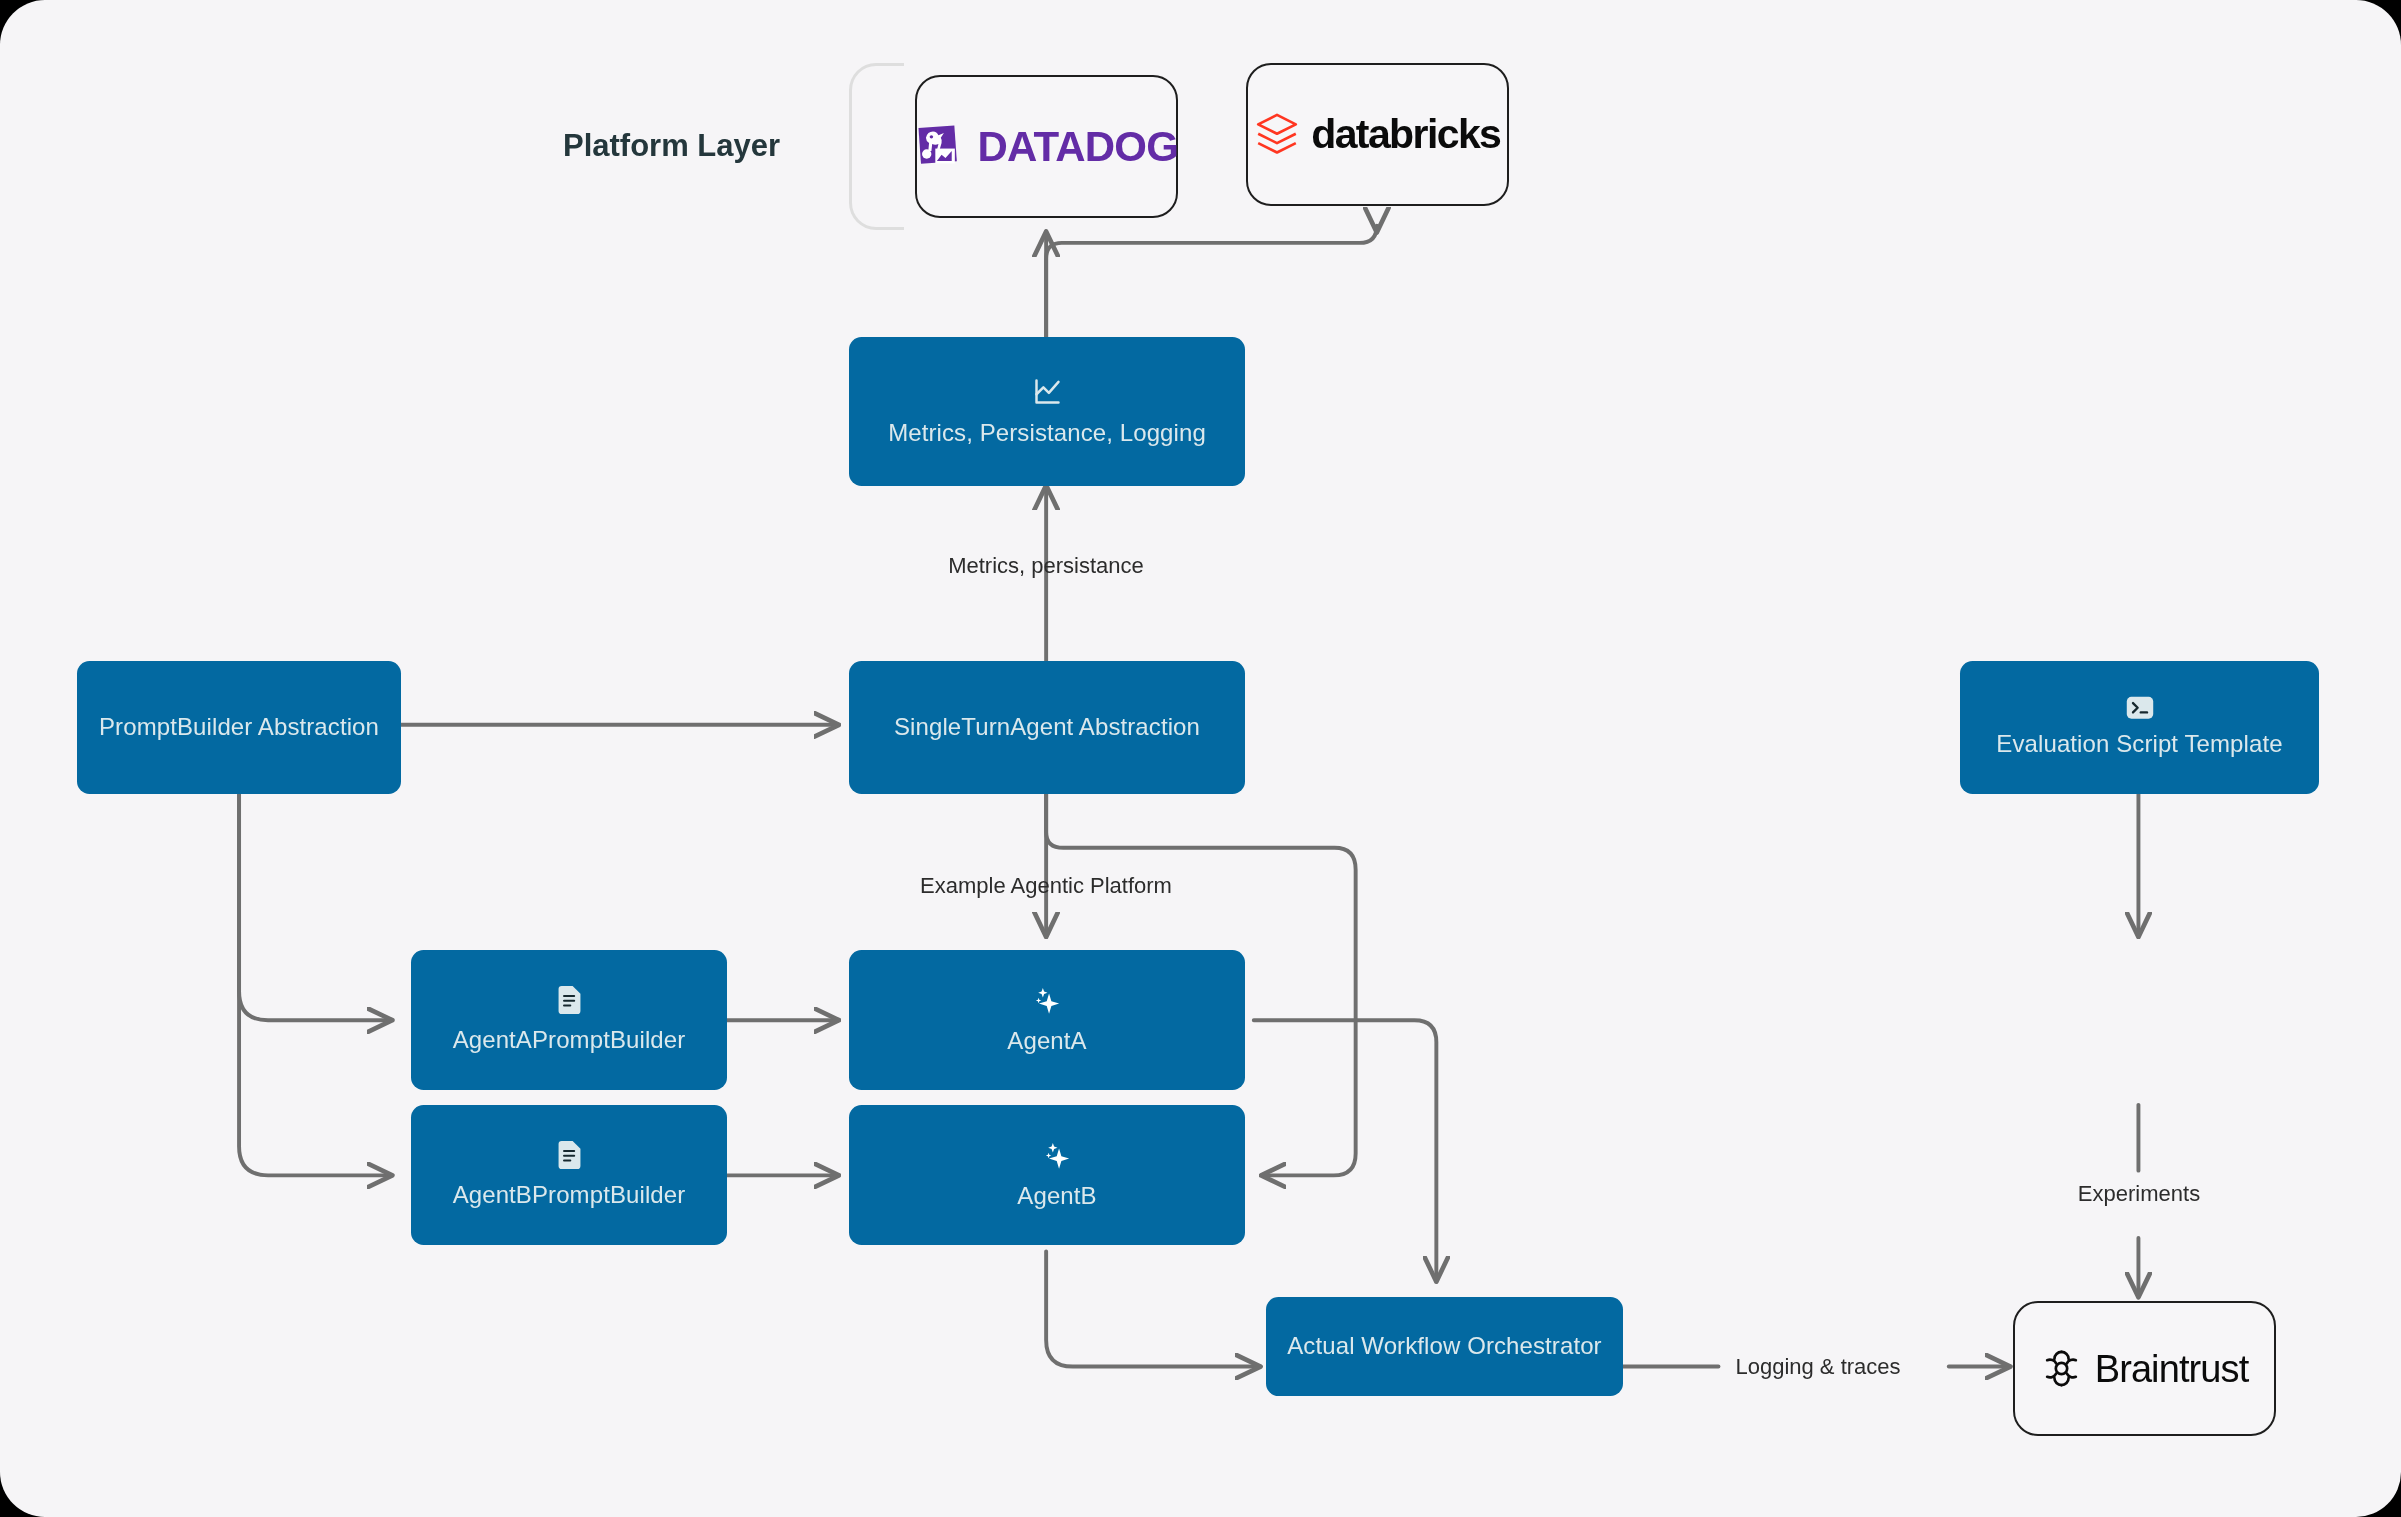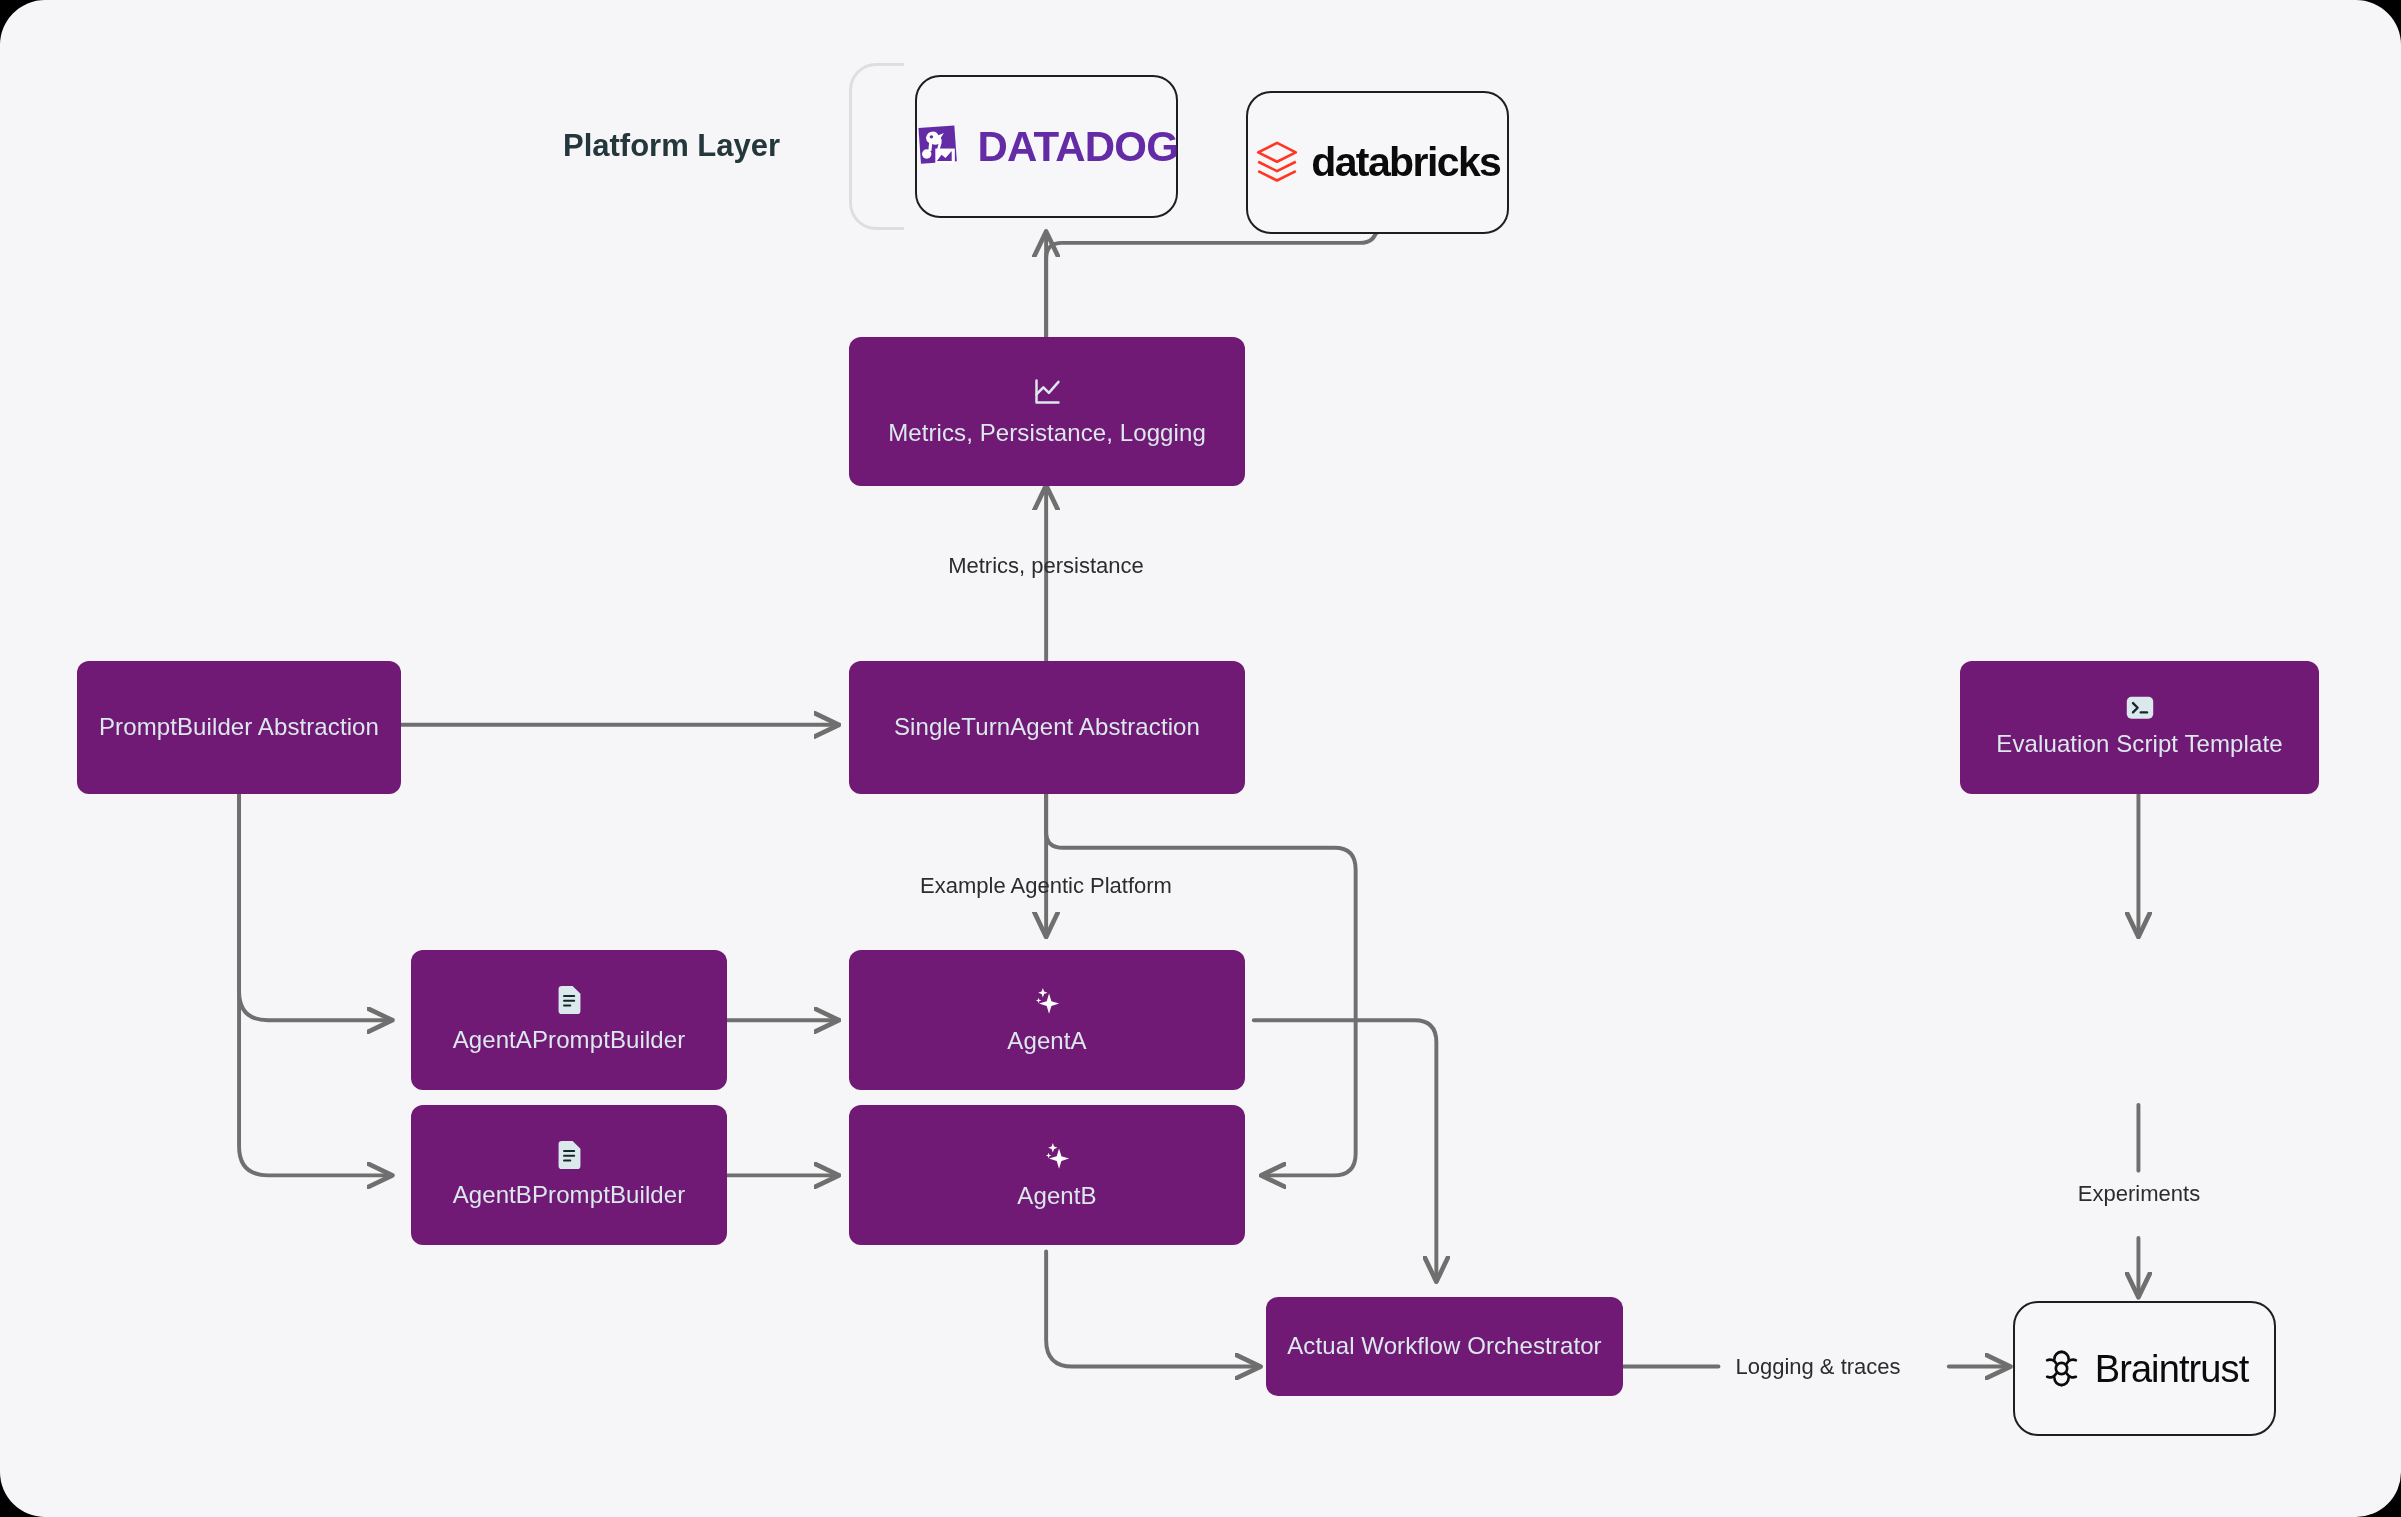--- a/index.html
+++ b/index.html
@@ -34,23 +34,22 @@
   .node {
     position: absolute;
     box-sizing: border-box;
     display: flex;
     flex-direction: column;
     align-items: center;
     justify-content: center;
     border-radius: 12.5px;
   }
   .node.dark {
-    background: #701a75;
+    background: #0369a1;
     color: #dce9ec;
-    border-radius: 12px;
   }
   .node.light {
     background: #f7f6f8;
     border: 2.4px solid #1e1e1e;
     border-radius: 25px;
   }
   .node-label {
     font-size: 24px;
     line-height: 1.2;
     letter-spacing: 0.1px;
@@ -182,21 +181,21 @@
           <circle cx="21" cy="19" r="2.2" fill="#632ca6"></circle>
           <circle cx="15" cy="41" r="6" fill="#ffffff"></circle>
           <rect x="26" y="34" width="25" height="19" fill="#ffffff"></rect>
           <path d="M28 50 l6 -8 l5 4 l8 -9 l0 13 z" fill="#632ca6"></path>
         </svg>
       </span>
       <span class="logo-text-datadog">DATADOG</span>
     </div>
   </div>
 
-  <div class="node light" style="left:1246px; top:91px; width:263px; height:143px;">
+  <div class="node light" style="left:1246px; top:63px; width:263px; height:143px;">
     <div class="logo-row">
       <span class="node-icon" style="margin:0;">
         <svg width="44" height="47" viewBox="0 0 56 60" xmlns="http://www.w3.org/2000/svg">
           <g fill="none" stroke="#ff3621" stroke-width="3.4" stroke-linejoin="round">
             <path d="M4 17 L28 5 L52 17 L28 29 Z"></path>
             <path d="M4 29 L28 41 L52 29"></path>
             <path d="M4 41 L28 53 L52 41"></path>
           </g>
         </svg>
       </span>

